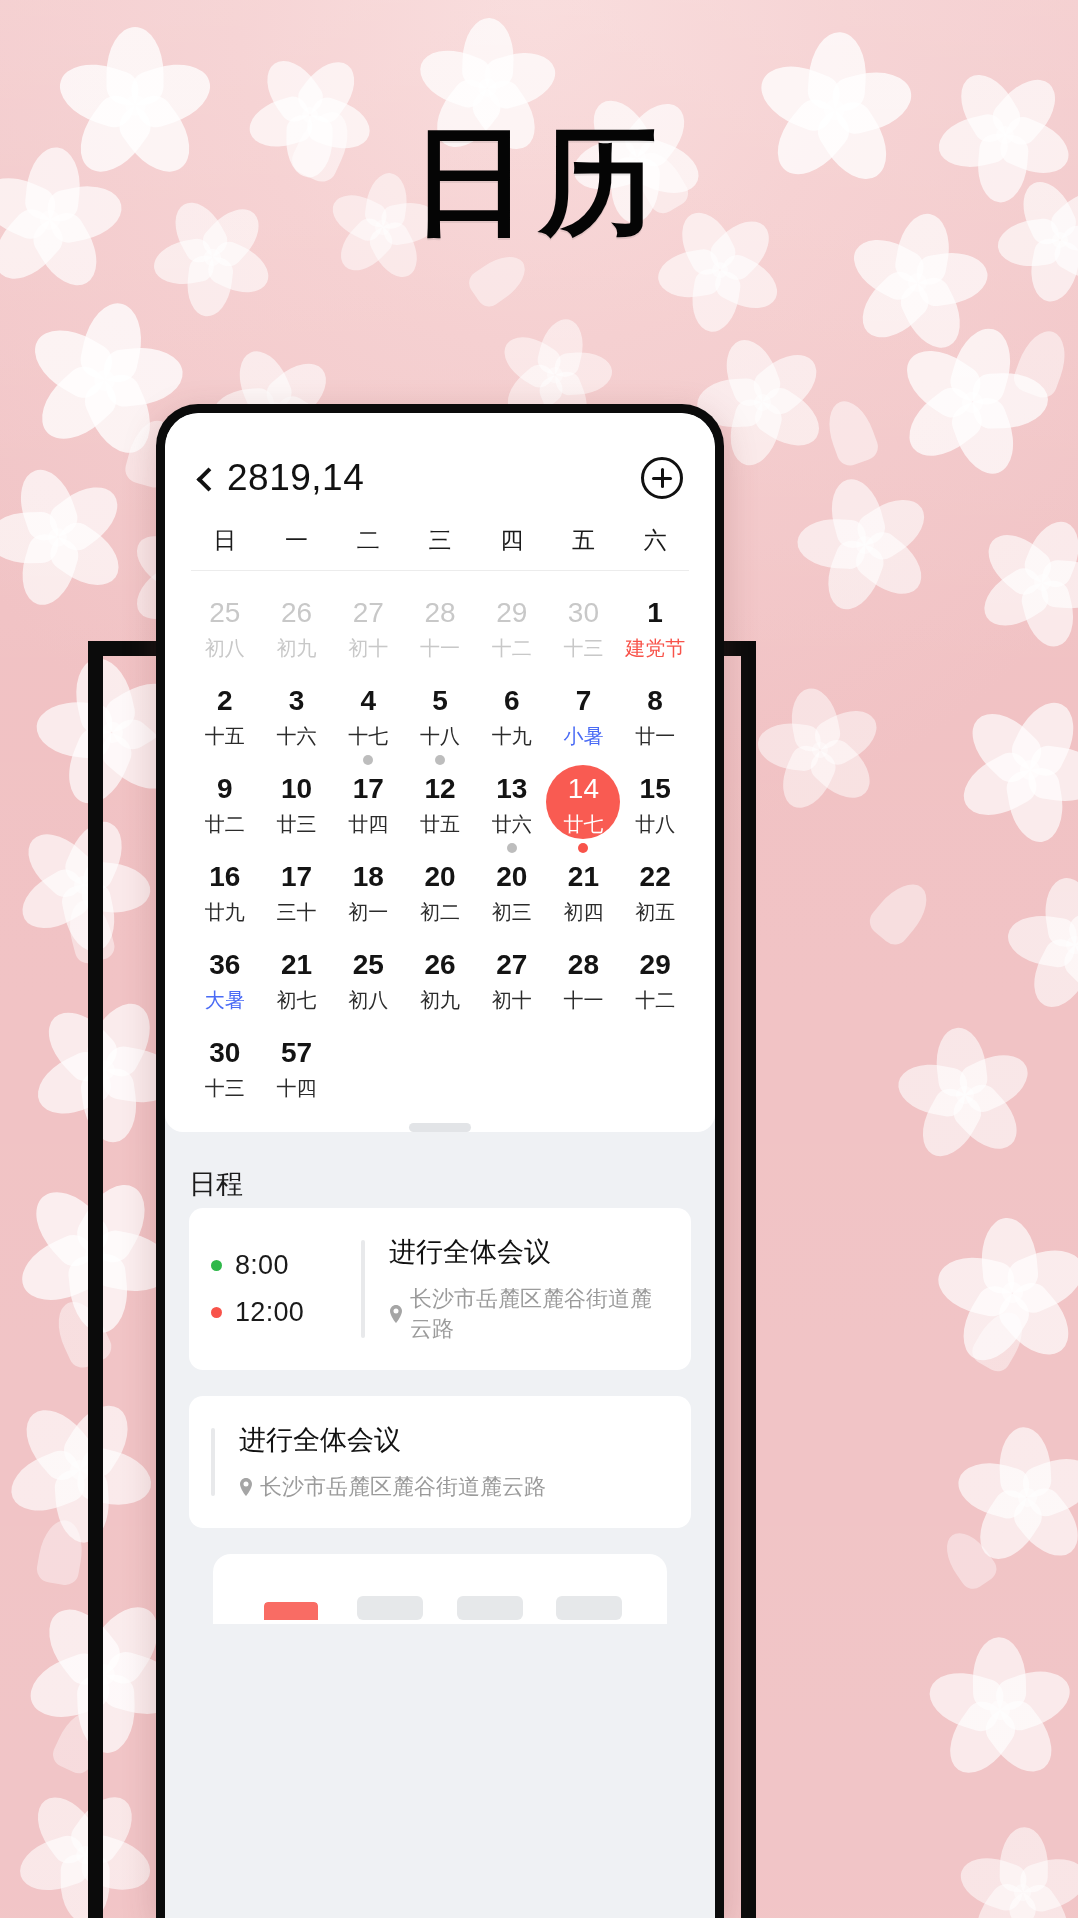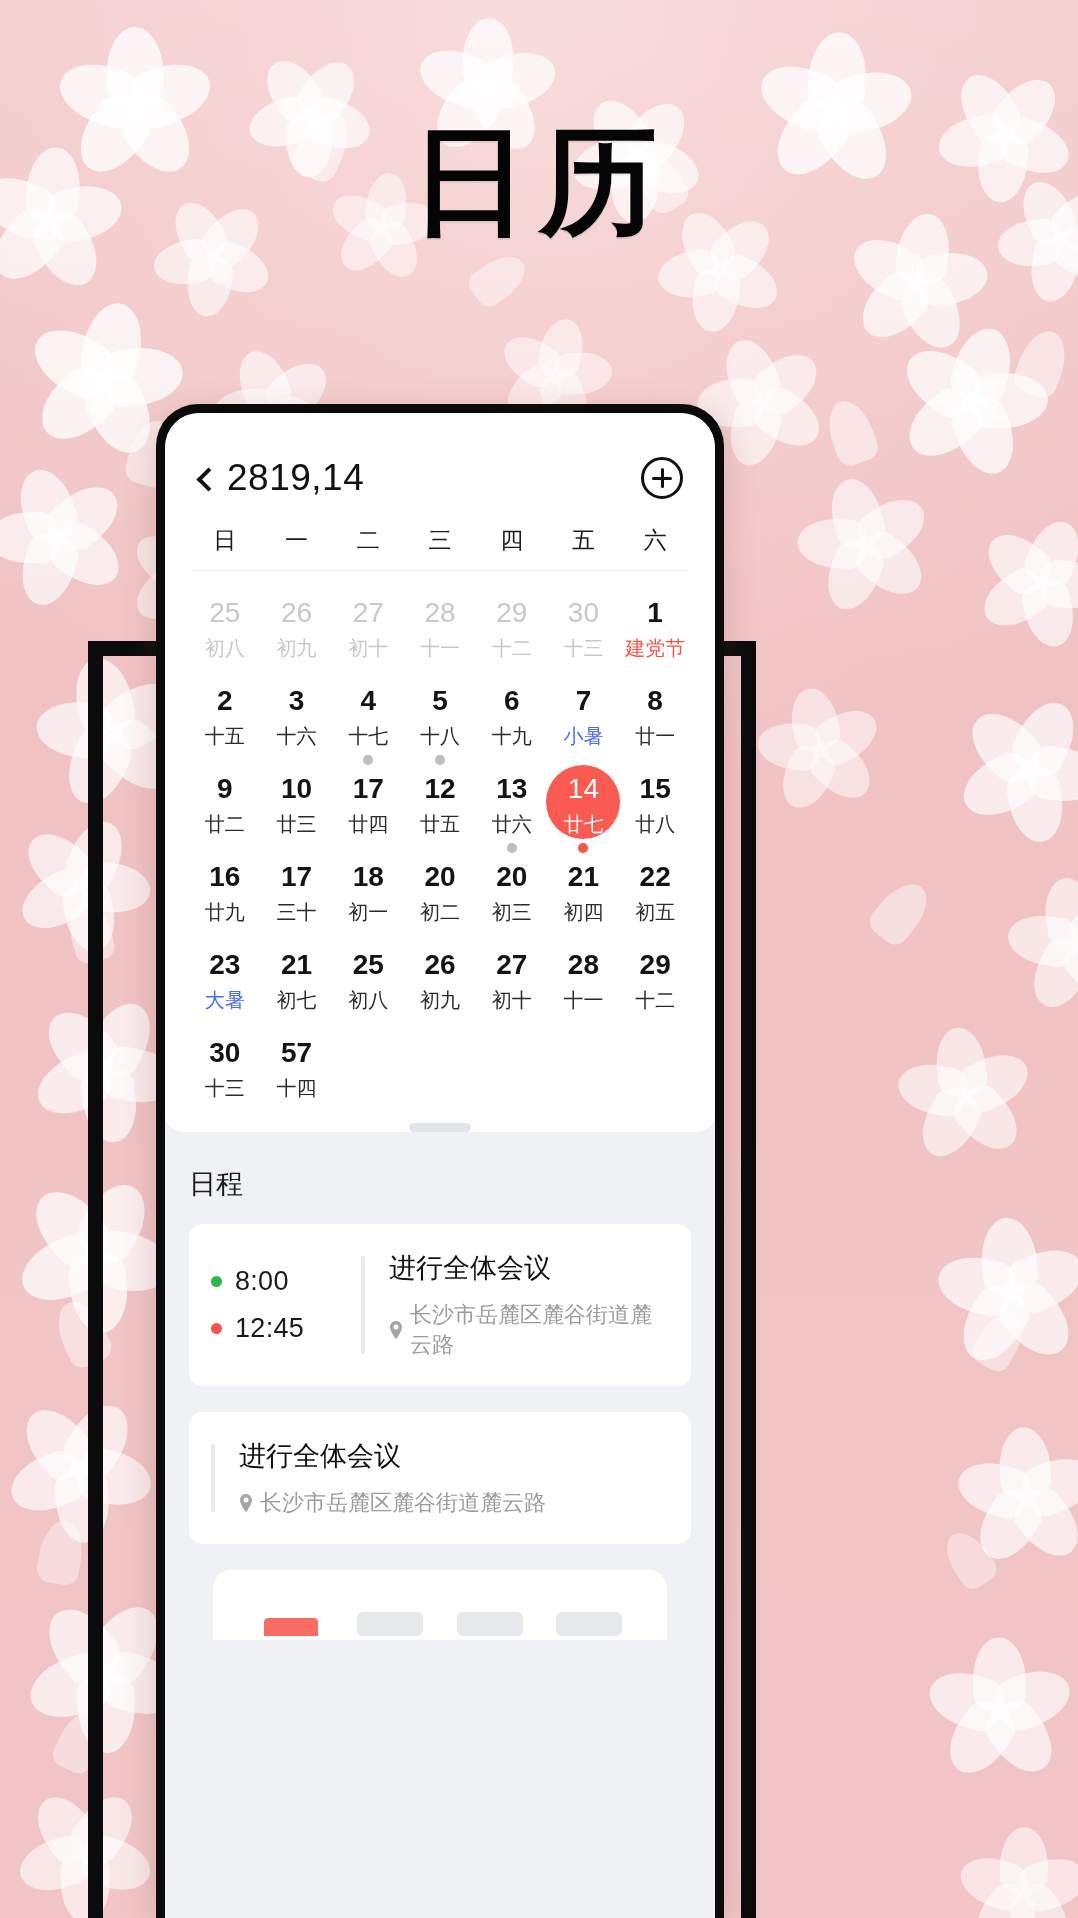--- a/index.html
+++ b/index.html
@@ -161,21 +161,21 @@
   }
   .today-line {
     text-align:center; font-size:21px; color:#3a3a3a;
     padding:20px 0 26px 0; letter-spacing:.3px;
   }
 
   
   .sched {
     padding:34px 24px 0 24px;
   }
-  .sched-title { font-size:27px; color:#1b1b1b; font-weight:400; margin-bottom:22px; }
+  .sched-title { font-size:27px; color:#1b1b1b; font-weight:400; margin-bottom:6px; }
 
   .event-card {
     background:#fff; border-radius:14px;
     display:flex; align-items:stretch;
     padding:26px 22px; margin-bottom:26px;
     min-height:128px;
   }
   .ev-times {
     width:150px; flex:0 0 150px;
     display:flex; flex-direction:column; justify-content:center; gap:16px;
@@ -688,21 +688,21 @@
               <div class="num">21</div>
               <div class="lunar">初四</div>
             </div>
             <div class="day">
               <div class="num">22</div>
               <div class="lunar">初五</div>
             </div>
           </div>
           <div class="week">
             <div class="day">
-              <div class="num">23</div>
+              <div class="num">36</div>
               <div class="lunar blue">大暑</div>
             </div>
             <div class="day">
               <div class="num">21</div>
               <div class="lunar">初七</div>
             </div>
             <div class="day">
               <div class="num">25</div>
               <div class="lunar">初八</div>
             </div>
@@ -762,21 +762,21 @@
       <div class="sched-title">日程</div>
       <div id="events">
           <div class="event-card">
             <div class="ev-times">
               <div class="ev-time-row">
                 <span class="ev-dot" style="background: rgb(47, 184, 74);"></span>
                 <span class="ev-time">8:00</span>
               </div>
               <div class="ev-time-row">
                 <span class="ev-dot" style="background: rgb(248, 83, 74);"></span>
-                <span class="ev-time">12:45</span>
+                <span class="ev-time">12:00</span>
               </div>
             </div>
             <div class="ev-bar"></div>
             <div class="ev-body">
               <div class="ev-title">进行全体会议</div>
               <div class="ev-loc">
                 <svg class="pin" viewBox="0 0 14 18">
                   <path d="M7 0C3.7 0 1 2.7 1 6c0 4.4 5.3 11.2 5.5 11.5a.6.6 0 0 0 1 0C7.7 17.2 13 10.4 13 6c0-3.3-2.7-6-6-6zm0 8.5A2.5 2.5 0 1 1 7 3.5a2.5 2.5 0 0 1 0 5z" fill="#a5a5a5"></path>
                 </svg>
                 <span>长沙市岳麓区麓谷街道麓云路</span>

